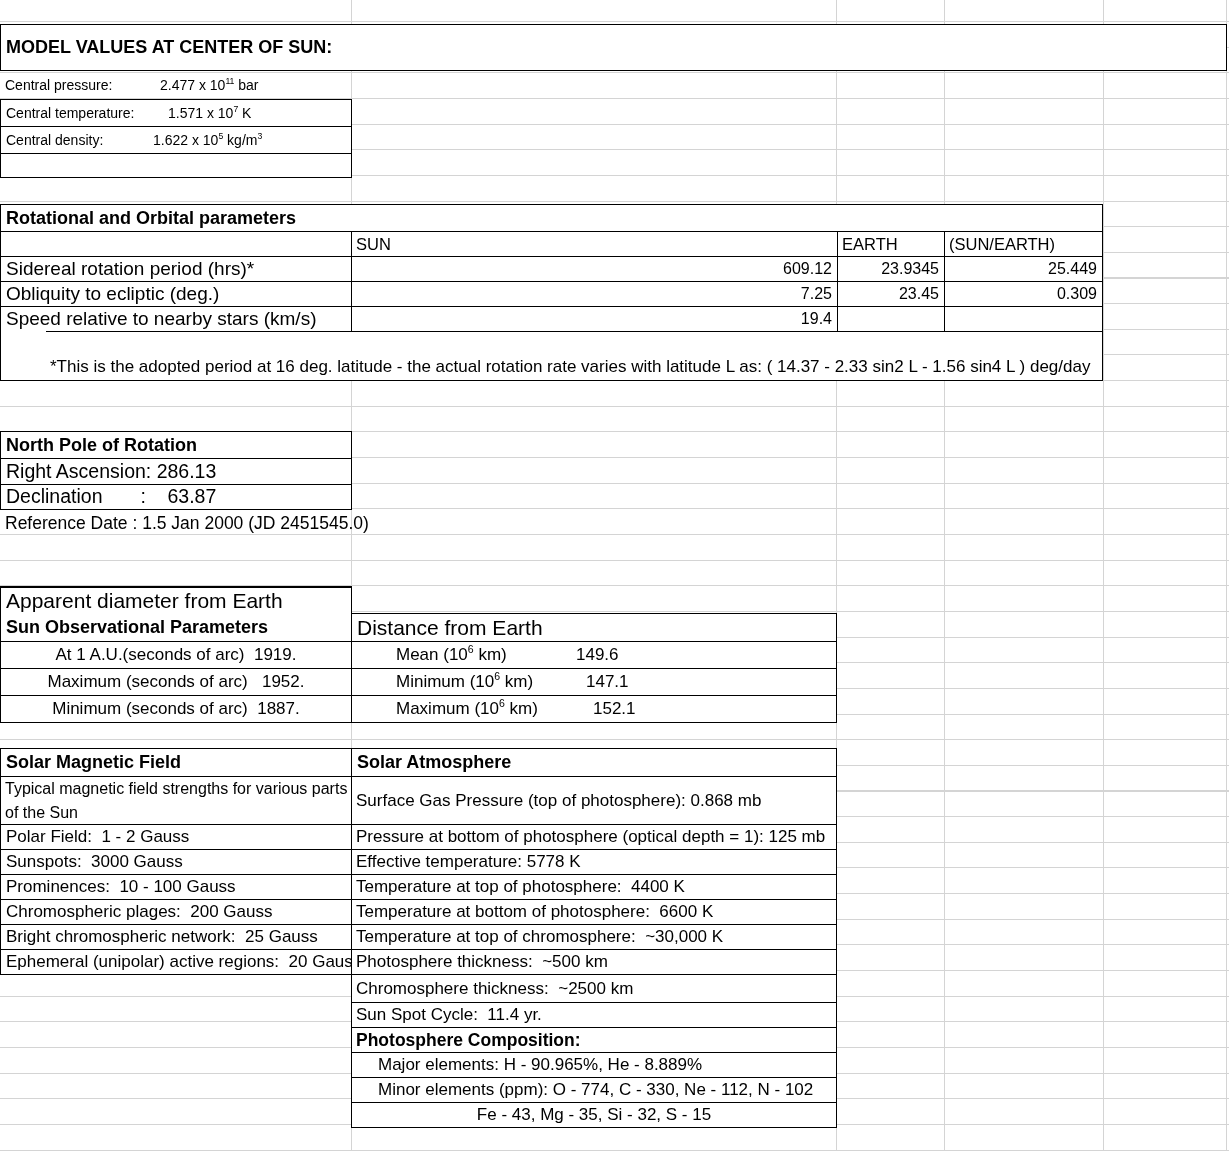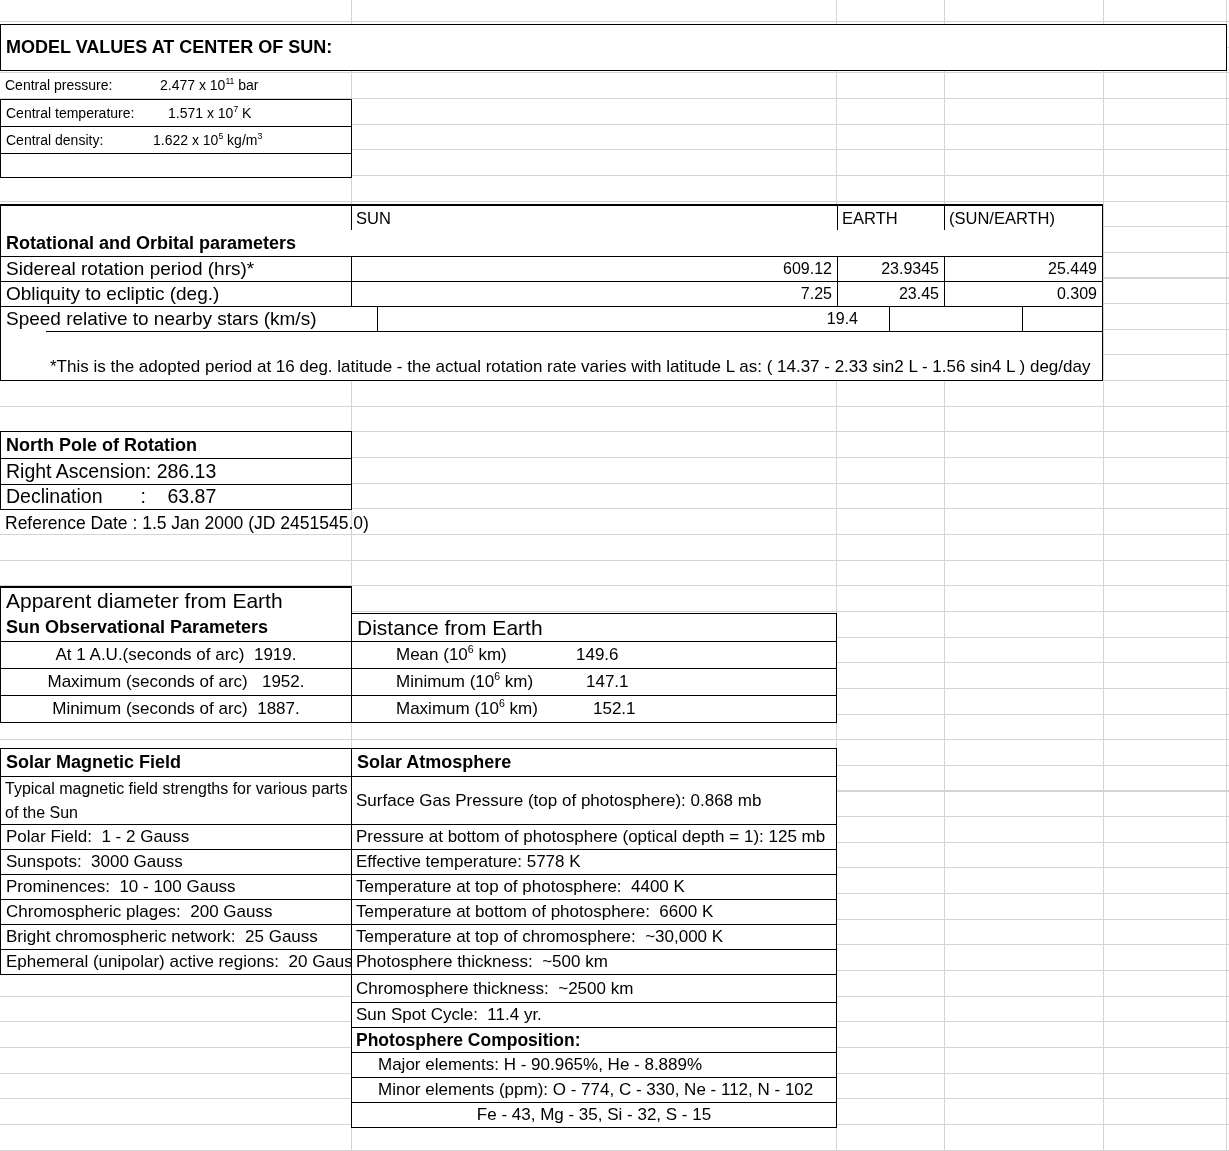--- a/index.html
+++ b/index.html
@@ -60,42 +60,42 @@
       <span class="abs" style="left:167px;"><span>1.571 x 10</span><span class="sup">7</span><span> K</span></span>
     </div>
     <div class="tr arial15" style="height:27px;position:relative;">
       <span class="abs pl5" style="left:0;">Central density:</span>
       <span class="abs" style="left:152px;"><span>1.622 x 10</span><span class="sup">5</span><span> kg/m</span><span class="sup">3</span></span>
     </div>
     <div class="tr" style="height:23px;"></div>
   </div>
 
   <div class="box" style="left:0;top:204px;width:1103px;height:177px;">
+    <div class="tr noline" style="height:26px;">
+      <span class="sectitle">Rotational and Orbital parameters</span>
+    </div>
     <div class="tr" style="height:25px;">
       <div class="td first" style="width:350px;"></div>
       <div class="td cal165 pl4" style="width:486px;"><span>SUN</span></div>
       <div class="td cal165 pl4" style="width:107px;"><span>EARTH</span></div>
       <div class="td cal165 pl4" style="flex:1;"><span>(SUN/EARTH)</span></div>
-    </div>
-    <div class="tr noline" style="height:26px;">
-      <span class="sectitle">Rotational and Orbital parameters</span>
     </div>
     <div class="tr" style="height:25px;">
       <div class="td first arial19 pl5" style="width:350px;align-items:center;"><span>Sidereal rotation period (hrs)*</span></div>
       <div class="td num" style="width:486px;"><span>609.12</span></div>
       <div class="td num" style="width:107px;"><span>23.9345</span></div>
       <div class="td num" style="flex:1;"><span>25.449</span></div>
     </div>
     <div class="tr" style="height:25px;">
       <div class="td first arial19 pl5" style="width:350px;"><span>Obliquity to ecliptic (deg.)</span></div>
       <div class="td num" style="width:486px;"><span>7.25</span></div>
       <div class="td num" style="width:107px;"><span>23.45</span></div>
       <div class="td num" style="flex:1;"><span>0.309</span></div>
     </div>
-    <div class="tr" style="height:25px;gap:26px;">
+    <div class="tr" style="height:25px;">
       <div class="td first arial19 pl5" style="width:350px;"><span>Speed relative to nearby stars (km/s)</span></div>
       <div class="td num" style="width:486px;"><span>19.4</span></div>
       <div class="td num" style="width:107px;"><span></span></div>
       <div class="td num" style="flex:1;"><span></span></div>
     </div>
     <div class="tr arial17" style="height:51px;align-items:flex-end;padding:0 0 5px 4px;margin-left:45px;">
       <span>*This is the adopted period at 16 deg. latitude - the actual rotation rate varies with latitude L as: ( 14.37 - 2.33 sin2 L - 1.56 sin4 L ) deg/day</span>
     </div>
   </div>
 

